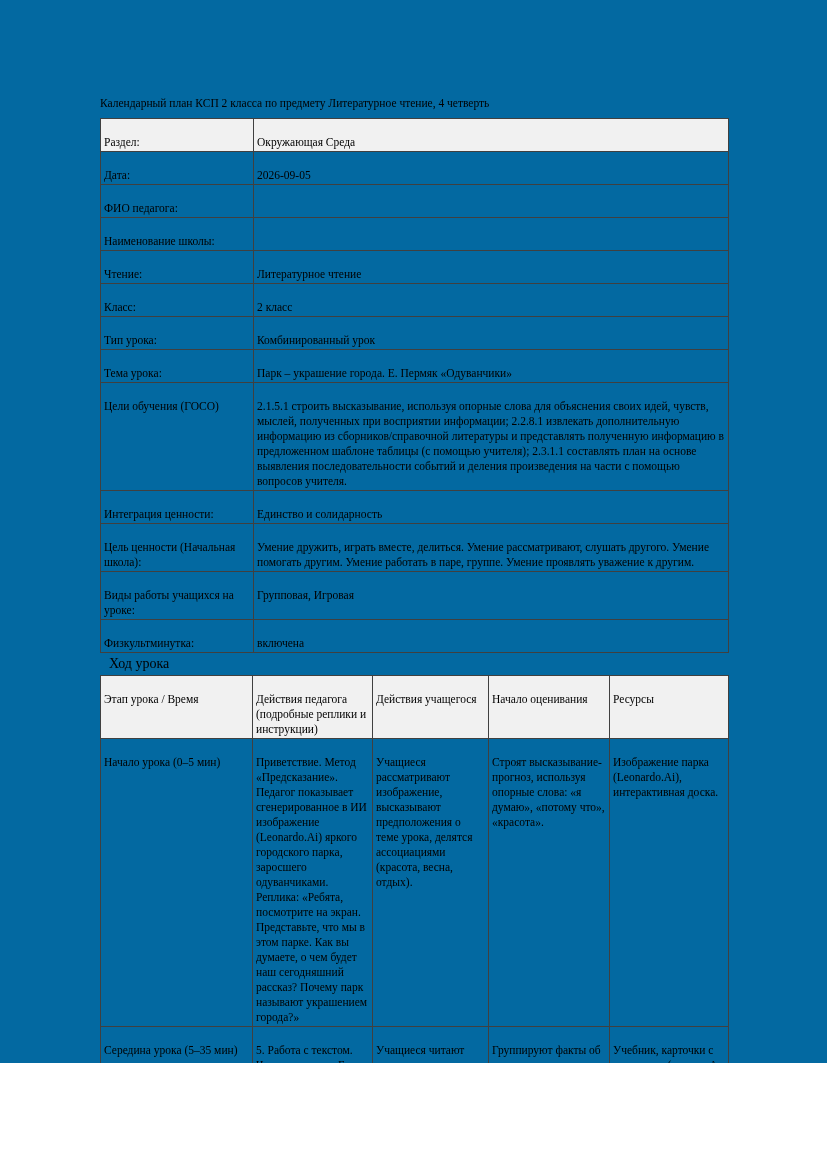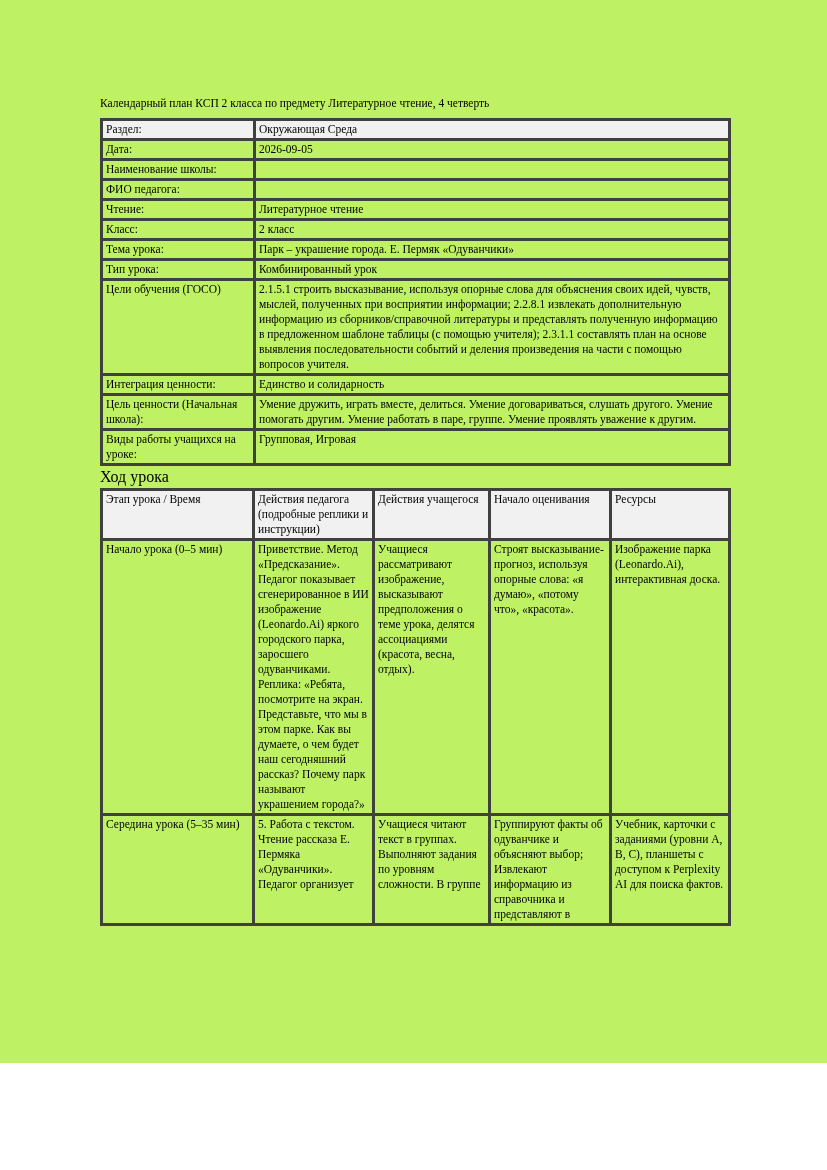--- a/index.html
+++ b/index.html
@@ -16,51 +16,51 @@
     font-family: "Liberation Serif", "DejaVu Serif", serif;
     color: #000000;
     -webkit-font-smoothing: antialiased;
   }
   .page {
     position: absolute;
     left: 0;
     top: 0;
     width: 827px;
     height: 1170px;
-    background: #bef264;
+    background: #0369a1;
   }
   .content {
     position: absolute;
     left: 100px;
     top: 96px;
     width: 628px;
   }
   .doc-title {
     font-size: 11.5px;
     line-height: 15px;
     margin: 0 0 7px 0;
     font-weight: normal;
     white-space: nowrap;
   }
   .section-label {
-    font-size: 16px;
+    font-size: 14px;
     line-height: 15px;
-    margin: 3px 0 4px 0;
+    margin: 3px 0 4px 9px;
   }
   table.kstable {
     border-collapse: collapse;
     table-layout: fixed;
     width: 628px;
     font-size: 11.5px;
     line-height: 15px;
   }
   table.kstable td,
   table.kstable th {
-    border: 3px solid #404040;
-    padding: 1px 3px 1px 3px;
+    border: 1px solid #404040;
+    padding: 16px 3px 1px 3px;
     vertical-align: top;
     text-align: left;
     font-weight: normal;
     word-wrap: break-word;
     overflow-wrap: break-word;
     hyphens: none;
   }
   
   table.info col.c-label { width: 153px; }
   table.info col.c-value { width: 475px; }
@@ -102,58 +102,62 @@
       <tbody>
         <tr class="shaded">
           <td class="label">Раздел:</td>
           <td class="value">Окружающая Среда</td>
         </tr>
         <tr>
           <td class="label">Дата:</td>
           <td class="value">2026-09-05</td>
         </tr>
         <tr>
+          <td class="label">ФИО педагога:</td>
+          <td class="value empty"></td>
+        </tr>
+        <tr>
           <td class="label">Наименование школы:</td>
           <td class="value empty"></td>
         </tr>
         <tr>
-          <td class="label">ФИО педагога:</td>
-          <td class="value empty"></td>
-        </tr>
-        <tr>
           <td class="label">Чтение:</td>
           <td class="value">Литературное чтение</td>
         </tr>
         <tr>
           <td class="label">Класс:</td>
           <td class="value">2 класс</td>
         </tr>
         <tr>
+          <td class="label">Тип урока:</td>
+          <td class="value">Комбинированный урок</td>
+        </tr>
+        <tr>
           <td class="label">Тема урока:</td>
           <td class="value">Парк – украшение города. Е. Пермяк «Одуванчики»</td>
         </tr>
         <tr>
-          <td class="label">Тип урока:</td>
-          <td class="value">Комбинированный урок</td>
-        </tr>
-        <tr>
           <td class="label">Цели обучения (ГОСО)</td>
           <td class="value">2.1.5.1 строить высказывание, используя опорные слова для объяснения своих идей, чувств, мыслей, полученных при восприятии информации; 2.2.8.1 извлекать дополнительную информацию из сборников/справочной литературы и представлять полученную информацию в предложенном шаблоне таблицы (с помощью учителя); 2.3.1.1 составлять план на основе выявления последовательности событий и деления произведения на части с помощью вопросов учителя.</td>
         </tr>
         <tr>
           <td class="label">Интеграция ценности:</td>
           <td class="value">Единство и солидарность</td>
         </tr>
         <tr>
           <td class="label">Цель ценности (Начальная школа):</td>
-          <td class="value">Умение дружить, играть вместе, делиться. Умение договариваться, слушать другого. Умение помогать другим. Умение работать в паре, группе. Умение проявлять уважение к другим.</td>
+          <td class="value">Умение дружить, играть вместе, делиться. Умение рассматривают, слушать другого. Умение помогать другим. Умение работать в паре, группе. Умение проявлять уважение к другим.</td>
         </tr>
         <tr>
           <td class="label">Виды работы учащихся на уроке:</td>
           <td class="value">Групповая, Игровая</td>
+        </tr>
+        <tr>
+          <td class="label">Физкультминутка:</td>
+          <td class="value">включена</td>
         </tr>
       </tbody>
     </table>
 
     <p class="section-label">Ход урока</p>
 
     <table class="kstable flow">
       <colgroup>
         <col class="f1">
         <col class="f2">

